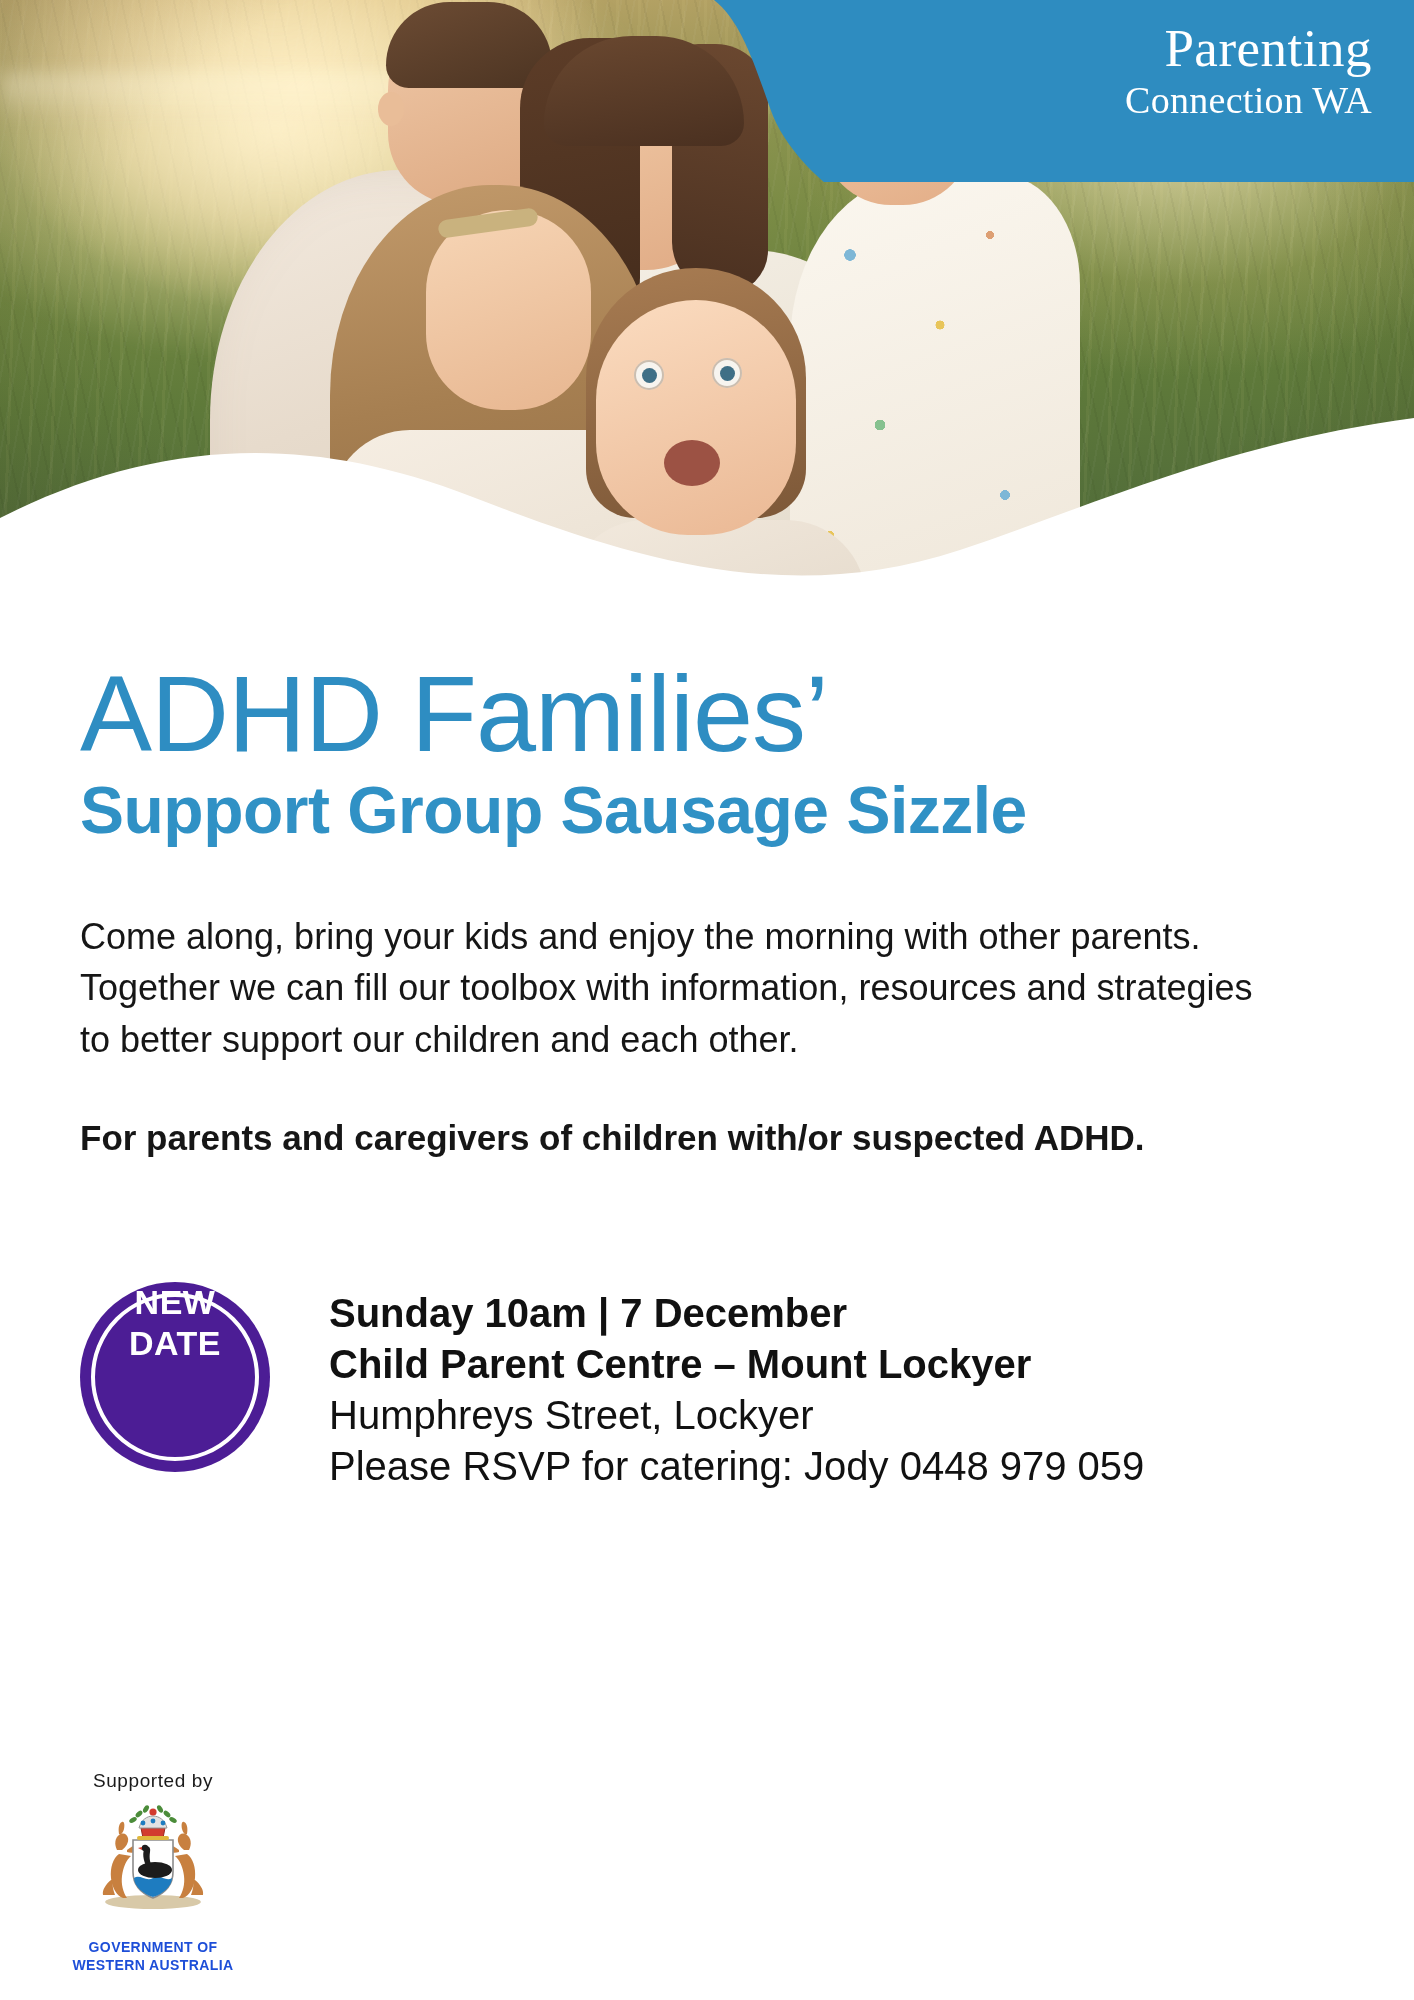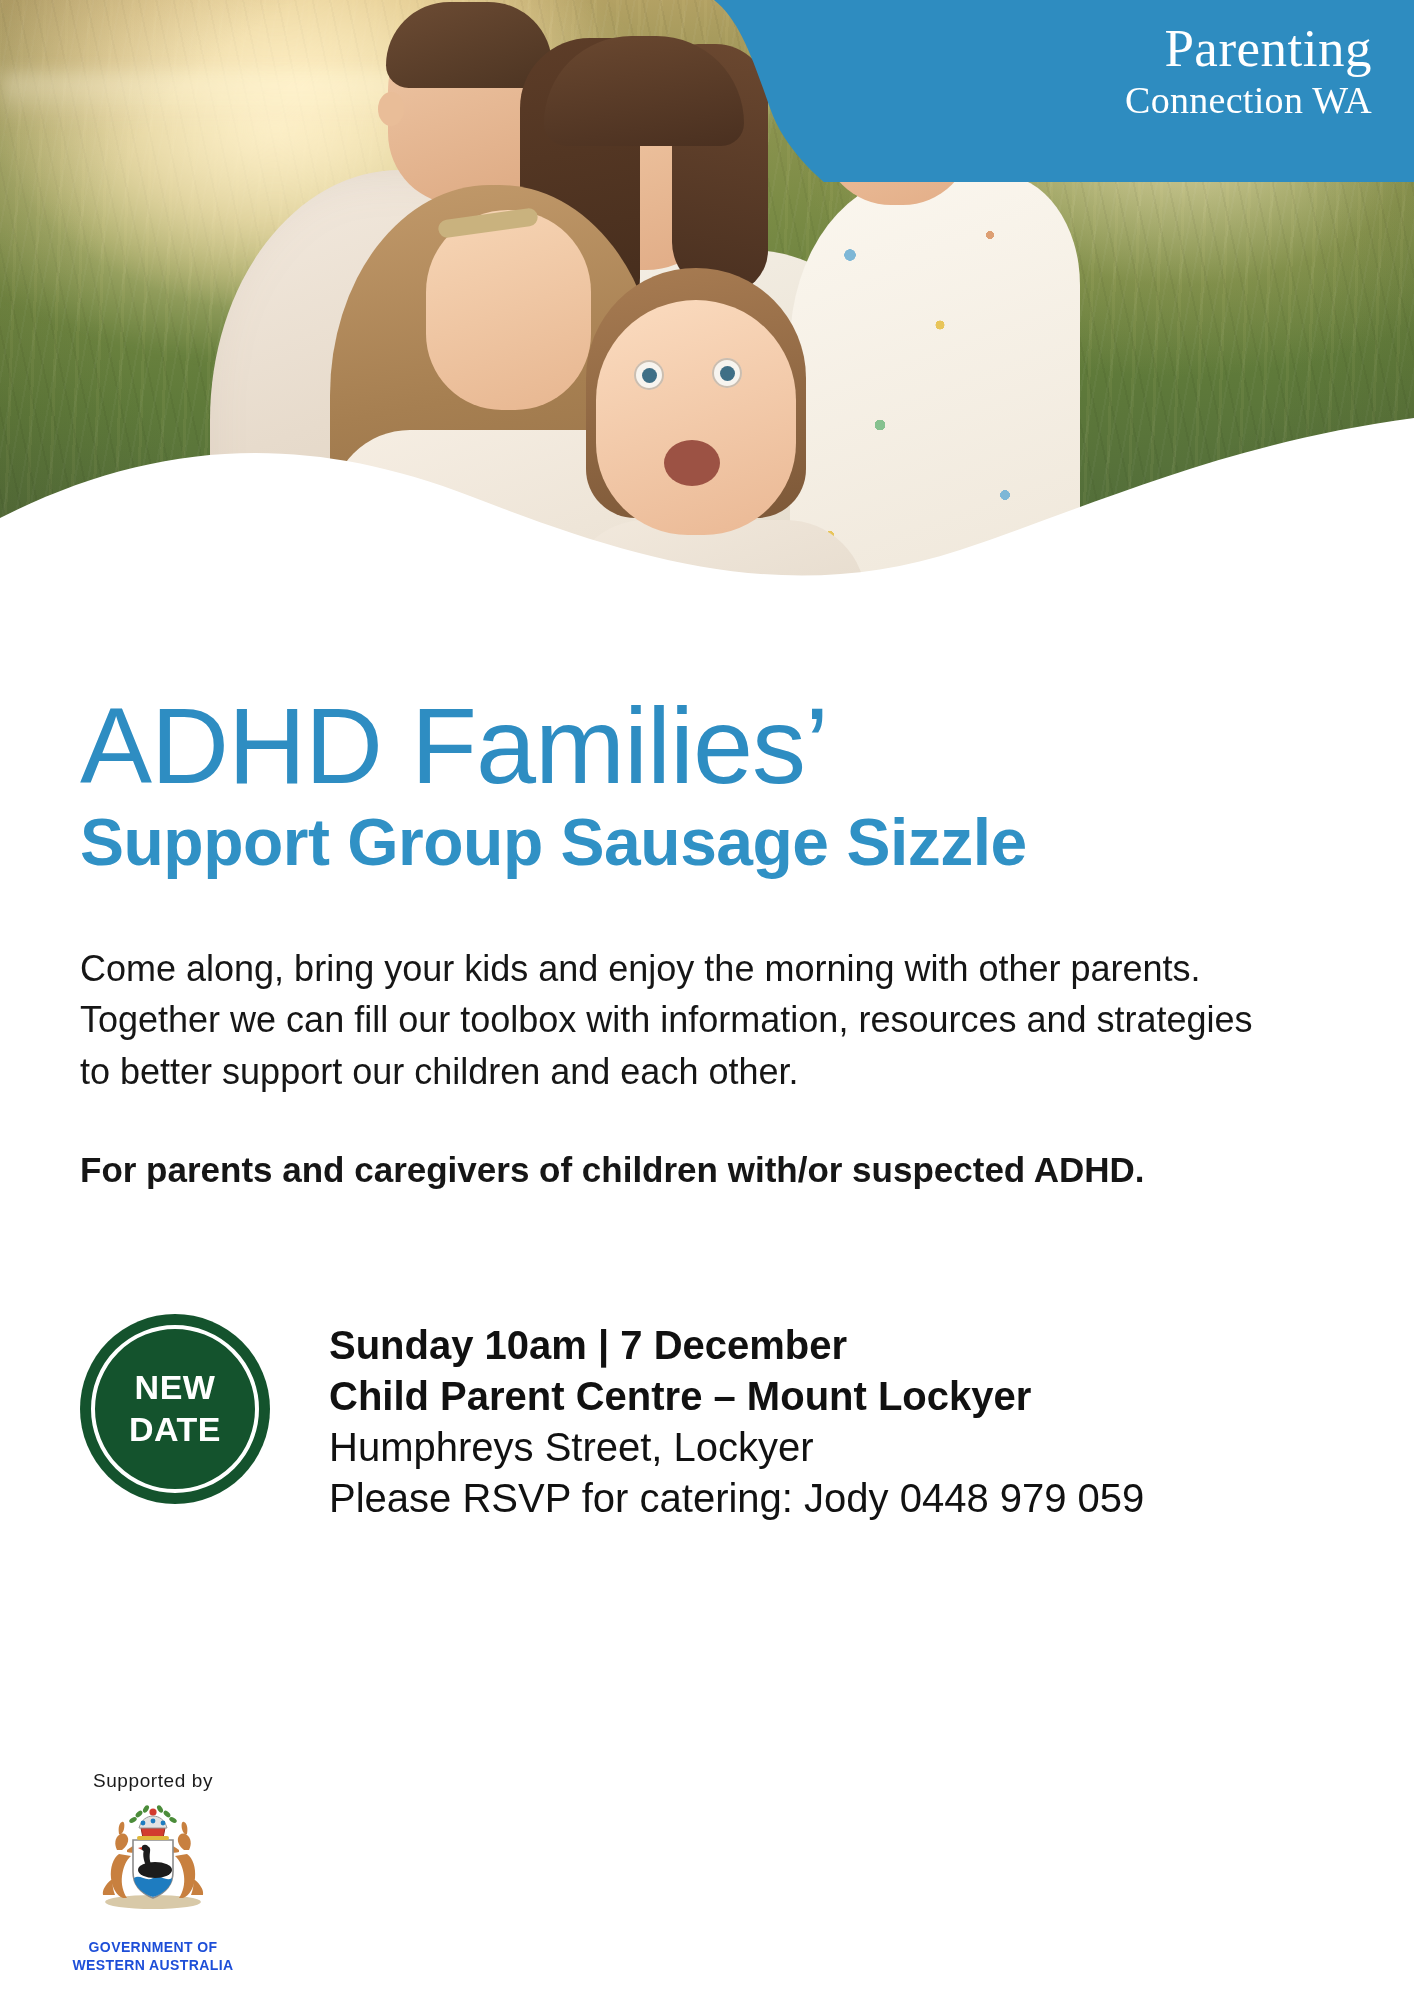--- a/index.html
+++ b/index.html
@@ -290,21 +290,21 @@
     display: block;
     font-size: 38px;
     margin-top: 6px;
     letter-spacing: 0.3px;
   }
 
   
   .content {
     position: absolute;
     left: 0;
-    top: 692px;
+    top: 660px;
     width: 1365px;
     z-index: 5;
   }
   .title-wrap {
     padding: 0 80px;
   }
   h1.headline {
     margin: 0;
     font-size: 108px;
     line-height: 1.0;
@@ -342,26 +342,25 @@
     margin: 118px 0 0 0;
     display: flex;
     align-items: flex-start;
     padding-left: 80px;
   }
   .badge {
     flex: 0 0 auto;
     width: 190px;
     height: 190px;
     border-radius: 50%;
-    background: #14532d;
+    background: #4c1d95;
     position: relative;
     display: flex;
     flex-direction: column;
     align-items: center;
-    justify-content: center;
     margin-top: 2px;
   }
   .badge::after {
     content: "";
     position: absolute;
     left: 11px; top: 11px;
     right: 11px; bottom: 11px;
     border: 4px solid #ffffff;
     border-radius: 50%;
   }

